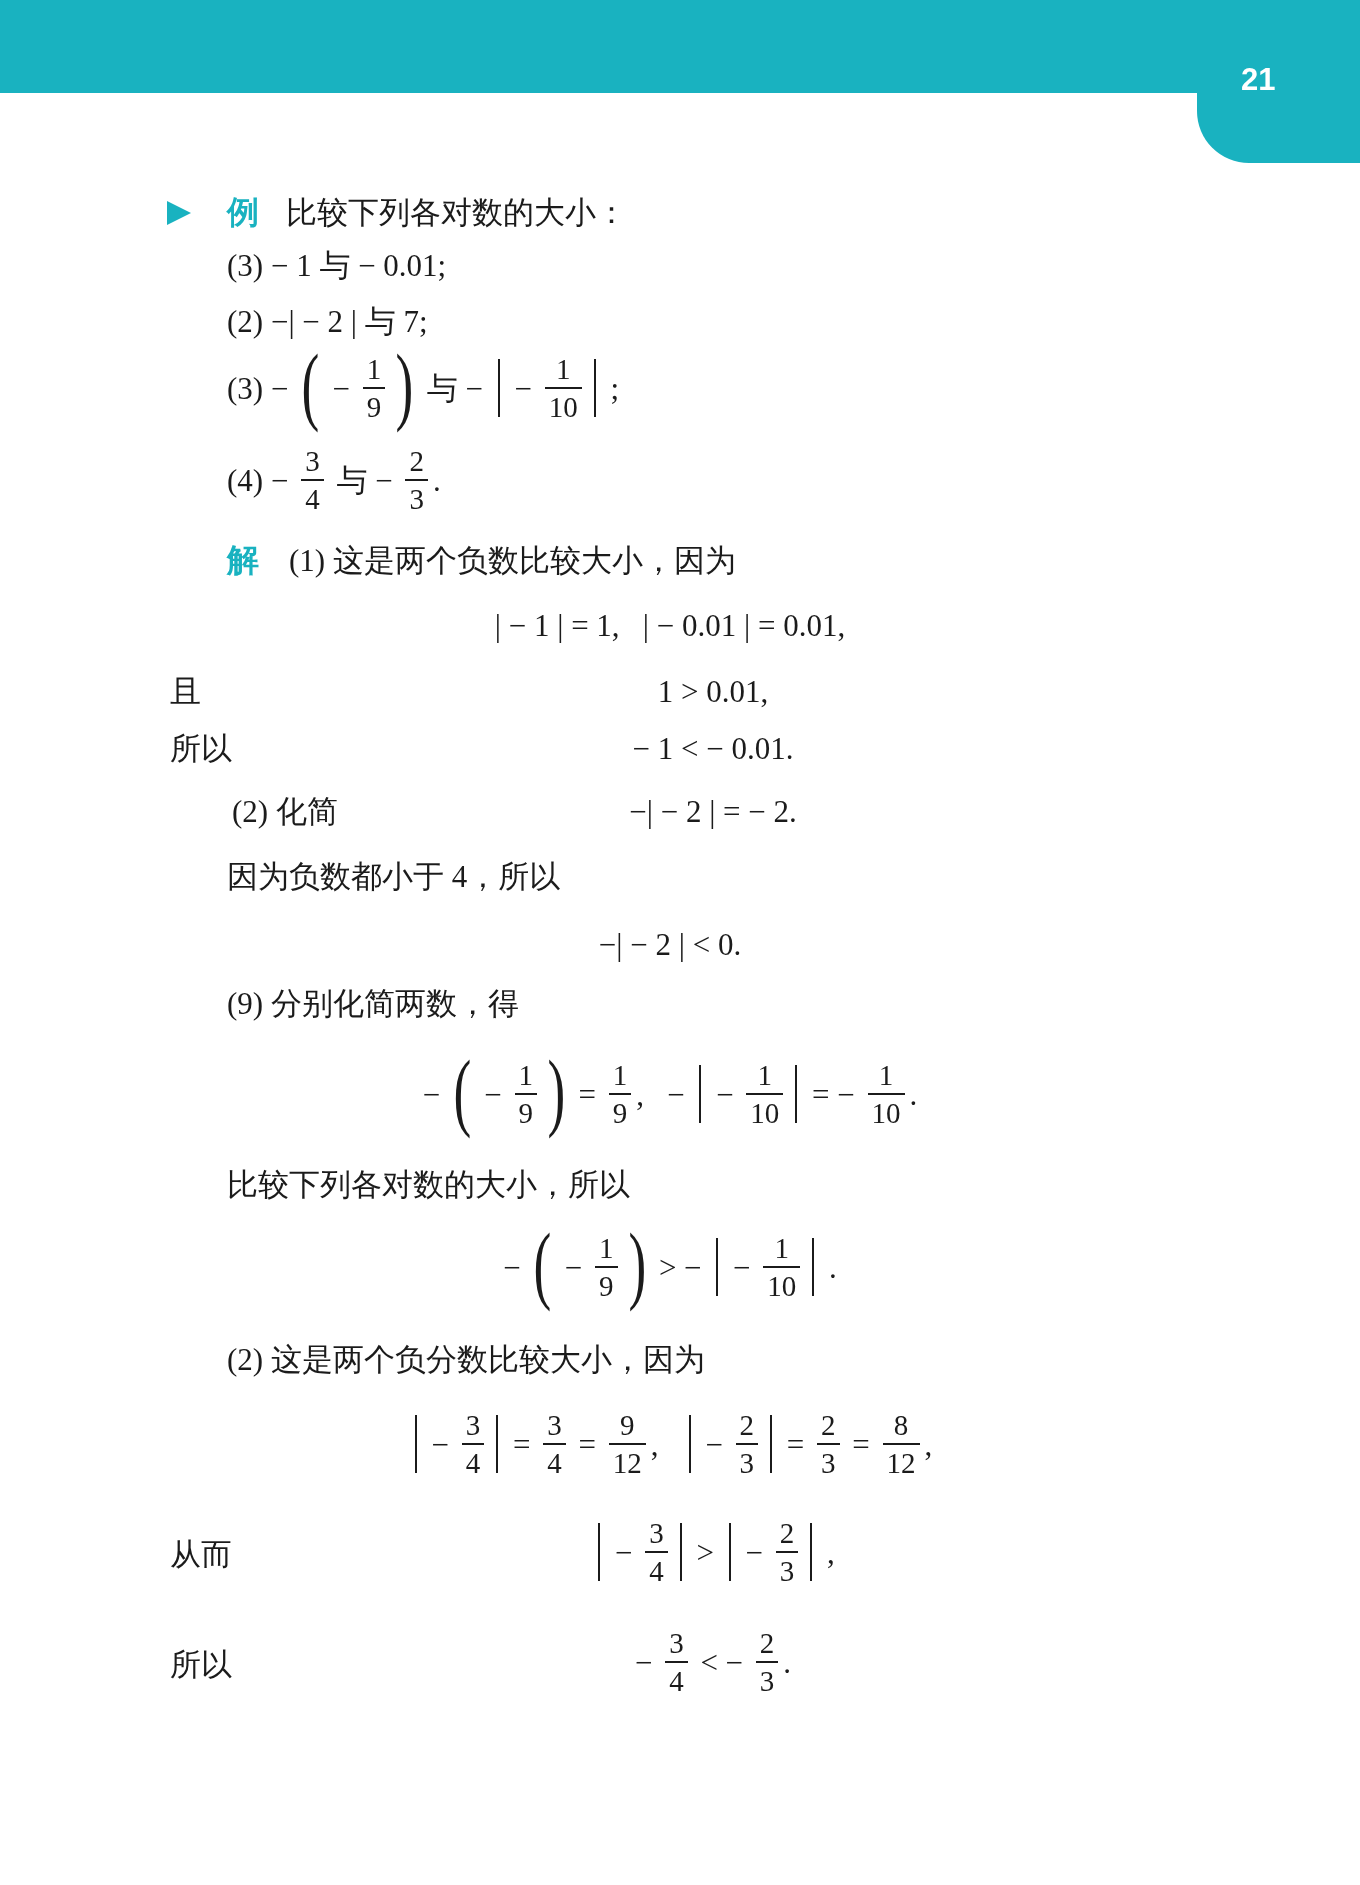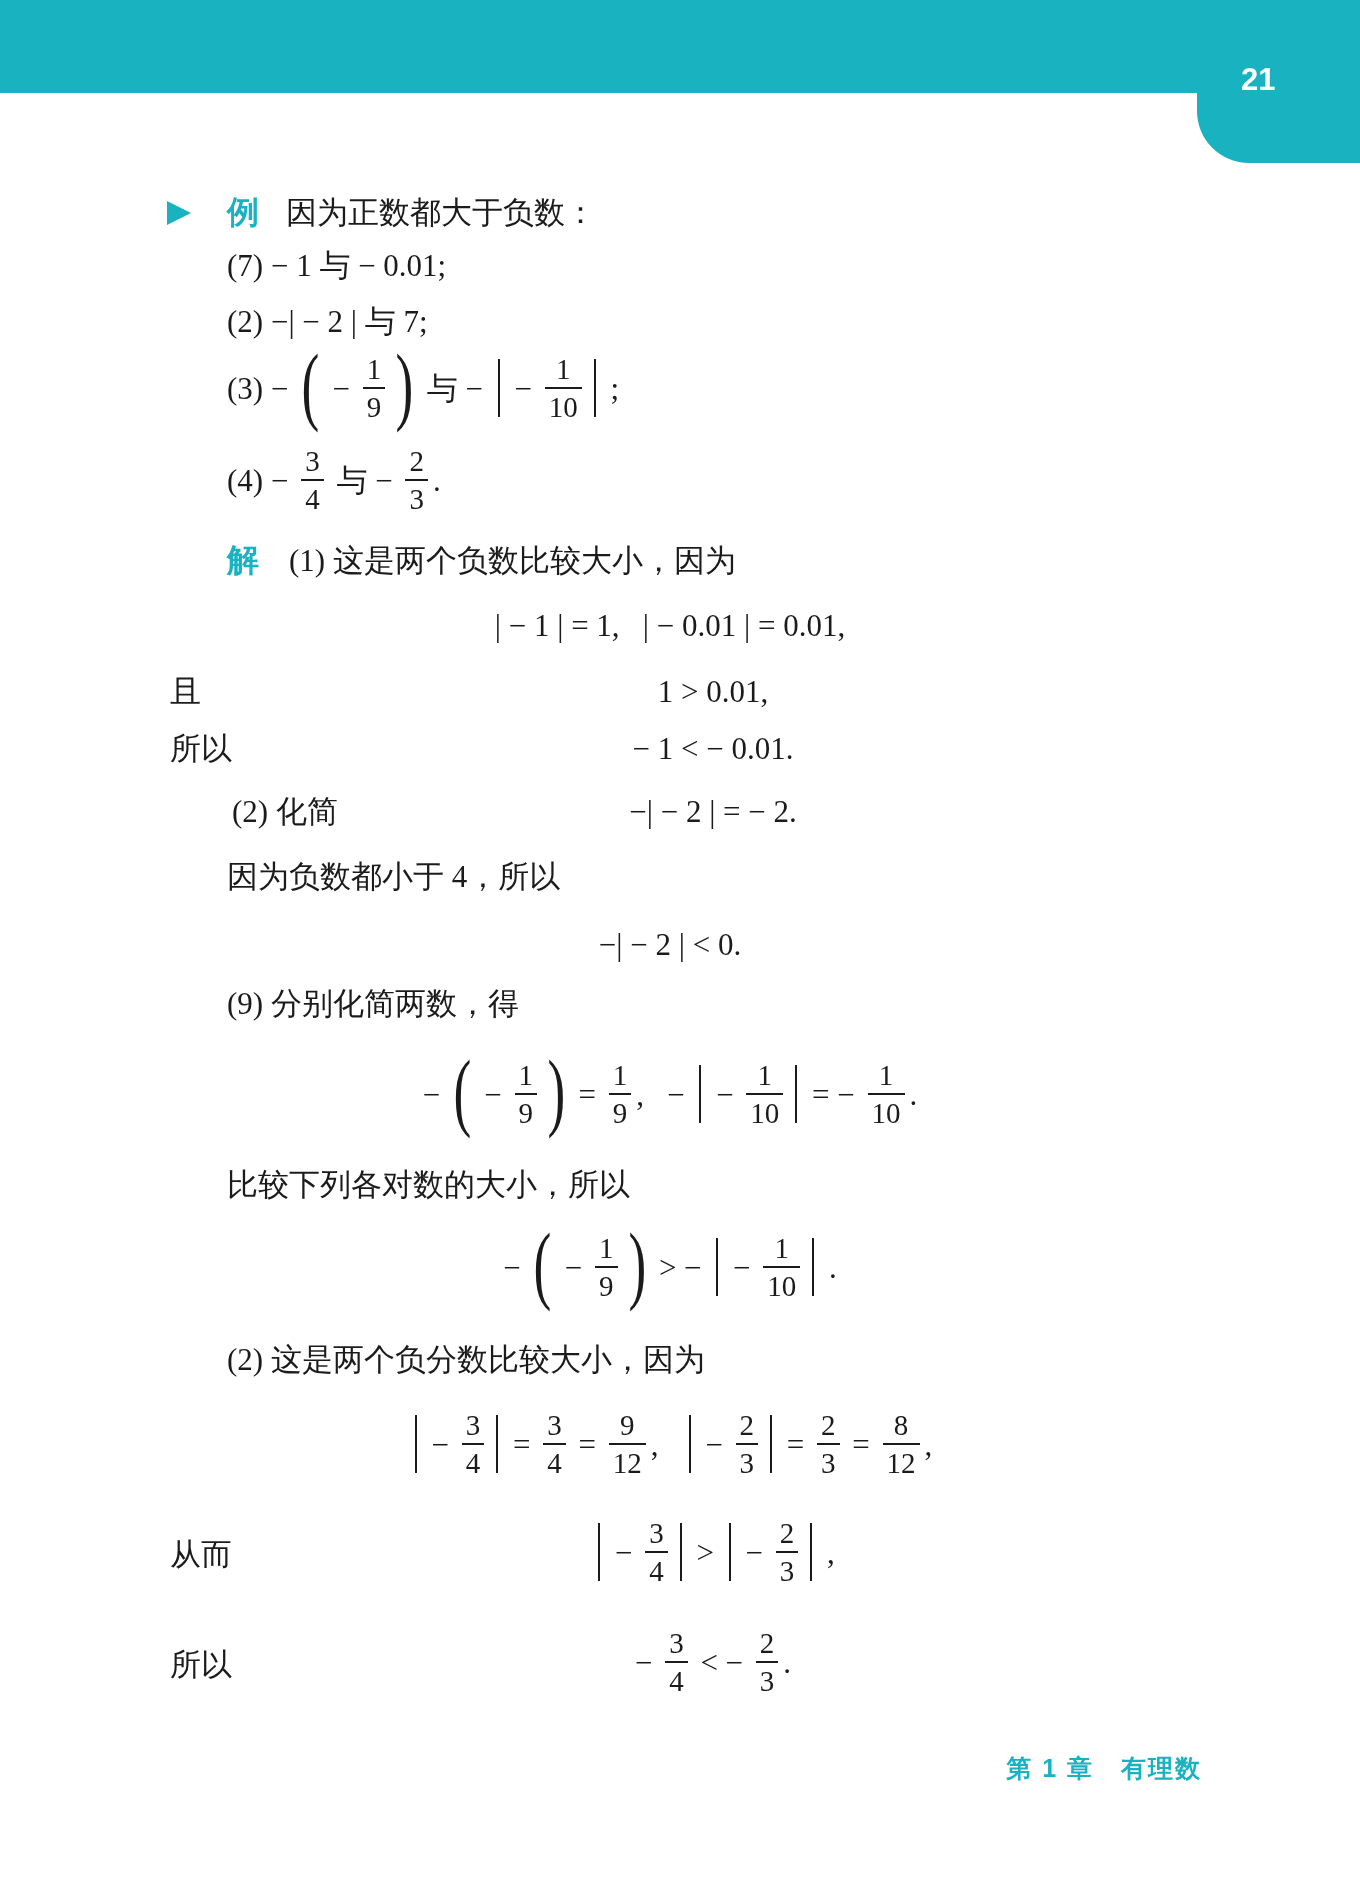--- a/index.html
+++ b/index.html
@@ -60,22 +60,22 @@
 </head>
 <body>
 
 <div class="page">
   <div class="topbar"></div>
   <div class="tab">
     <span class="pagenum">21</span>
   </div>
 
   <div id="rows">
-      <div class="row header"><span class="tri"></span><span class="marker">例</span><span class="txt">因为正数都大于负数：</span></div>
-      <div class="row para"><span class="txt">(7) − 1 与 − 0.01;</span></div>
+      <div class="row header"><span class="tri"></span><span class="marker">例</span><span class="txt">比较下列各对数的大小：</span></div>
+      <div class="row para"><span class="txt">(3) − 1 与 − 0.01;</span></div>
       <div class="row para"><span class="txt">(2) −| − 2 | 与 7;</span></div>
       <div class="row para"><span class="txt">(3) − </span><span class="bigp">(</span><span class="txt"> − </span><span class="frac">
           <span class="fr-n">1</span>
           <span class="bar"></span>
           <span class="fr-d">9</span>
         </span><span class="bigp">)</span><span class="txt"> 与 − </span><span class="vbar"></span><span class="txt"> − </span><span class="frac">
           <span class="fr-n">1</span>
           <span class="bar"></span>
           <span class="fr-d">10</span>
         </span><span class="vbar"></span><span class="txt"> ;</span></div>
@@ -177,14 +177,13 @@
             <span class="bar"></span>
             <span class="fr-d">4</span>
           </span><span class="txt"> &lt; − </span><span class="frac">
             <span class="fr-n">2</span>
             <span class="bar"></span>
             <span class="fr-d">3</span>
           </span><span class="txt">.</span></span>
       </div>
     </div>
 
-  <div class="footer">第 1 章　有理数</div>
 </div>
 
 </body></html>

